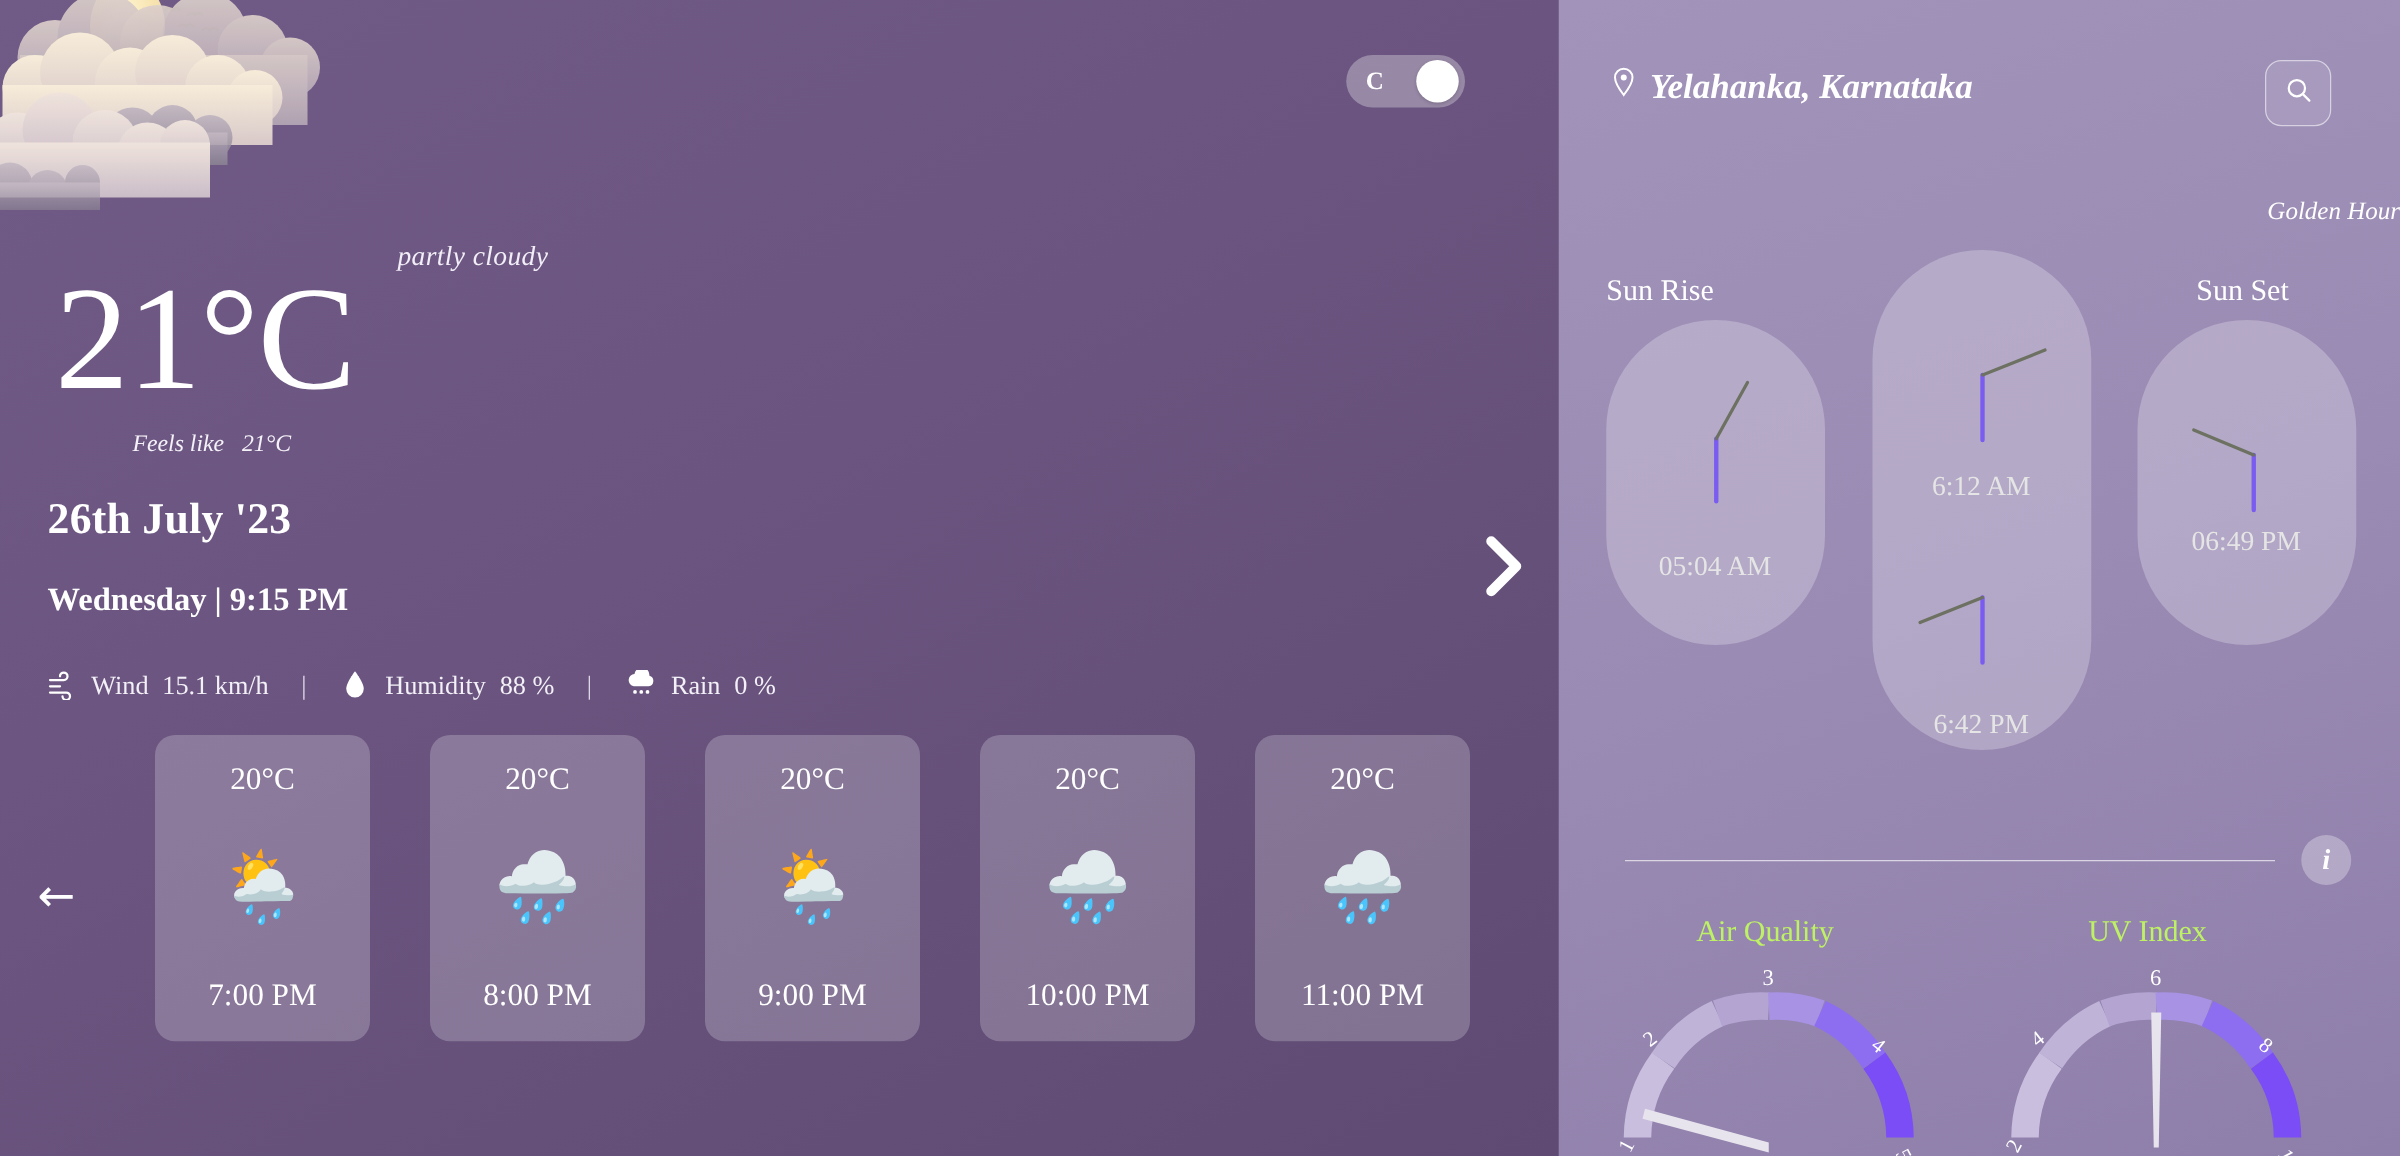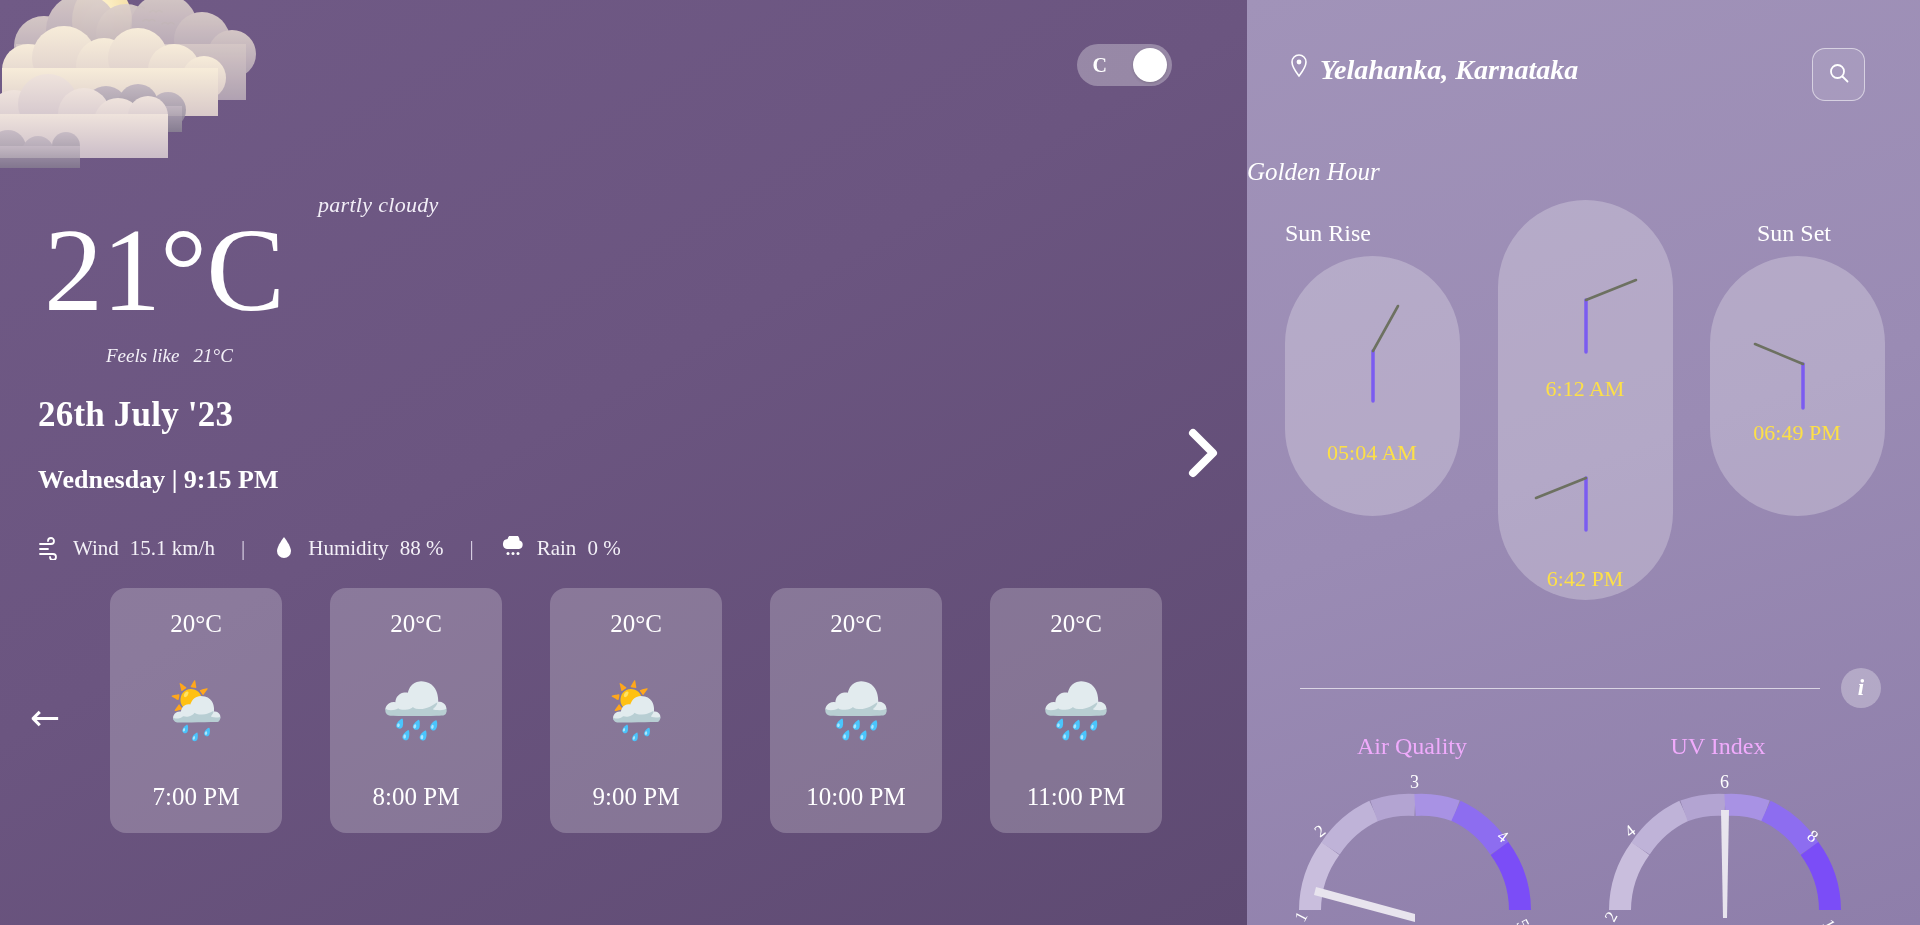--- a/index.html
+++ b/index.html
@@ -59,21 +59,21 @@
 
   .stats{
     position:absolute; left:36px; top:535px;
     display:flex; align-items:center; gap:0; font-size:21px; color:#f3f0f7;
   }
   .stat{ display:flex; align-items:center; gap:11px; }
   .stat .sico{ display:inline-flex; width:26px; height:26px; align-items:center; justify-content:center; }
   .sep{ padding:0 26px; color:#ded6e8; font-size:21px; }
 
   .hours{
-    position:absolute; left:110px; top:588px;
+    position:absolute; left:124px; top:588px;
     display:flex; gap:48px;
   }
   .hcard{
     width:172px; height:245px; border-radius:16px;
     background:rgba(255,255,255,.22);
     display:flex; flex-direction:column; align-items:center; justify-content:space-between;
     padding:22px 0 22px;
   }
   .hcard .htemp{ font-size:25px; color:#fff; }
   .hcard .hico{ font-size:56px; line-height:1; filter:saturate(1.05); }
@@ -103,47 +103,47 @@
   .search-btn{
     position:absolute; left:1812px; top:48px;
     width:53px; height:53px; border-radius:13px;
     border:1px solid rgba(255,255,255,.55);
     background:rgba(255,255,255,.10);
     display:flex; align-items:center; justify-content:center;
   }
 
   .gh-title{
     position:absolute; left:0; right:0; top:158px;
-    text-align:left; font-size:25px; color:#fff;
+    text-align:right; font-size:20px; color:#fff;
   }
 
   .pill{
     position:absolute; border-radius:120px; background:rgba(255,255,255,.25);
   }
   .pill-label{
     position:absolute; text-align:center; font-size:24px; color:#fff; width:200px;
   }
   .pill-time{
-    position:absolute; text-align:center; font-size:22px; color:#fde047; width:200px;
+    position:absolute; text-align:center; font-size:22px; color:#e5e5e5; width:200px;
   }
 
   .divider{
     position:absolute; left:1300px; top:688px; width:520px; height:1px;
     background:rgba(255,255,255,.65);
   }
   .info-btn{
     position:absolute; left:1841px; top:668px;
     width:40px; height:40px; border-radius:50%;
     background:rgba(255,255,255,.30);
     display:flex; align-items:center; justify-content:center;
     font-size:23px; font-weight:700; color:#fff; font-style:italic;
   }
 
   .gauge-title{
-    position:absolute; font-size:24px; color:#f0abfc; text-align:center; width:300px;
+    position:absolute; font-size:24px; color:#bef264; text-align:center; width:300px;
   }
   .gauge{ position:absolute; }
 
   .clip{ position:absolute; left:0; top:0; width:1920px; height:925px; overflow:hidden; pointer-events:none; }
 </style>
 </head>
 <body>
 
 <div class="app">
 

